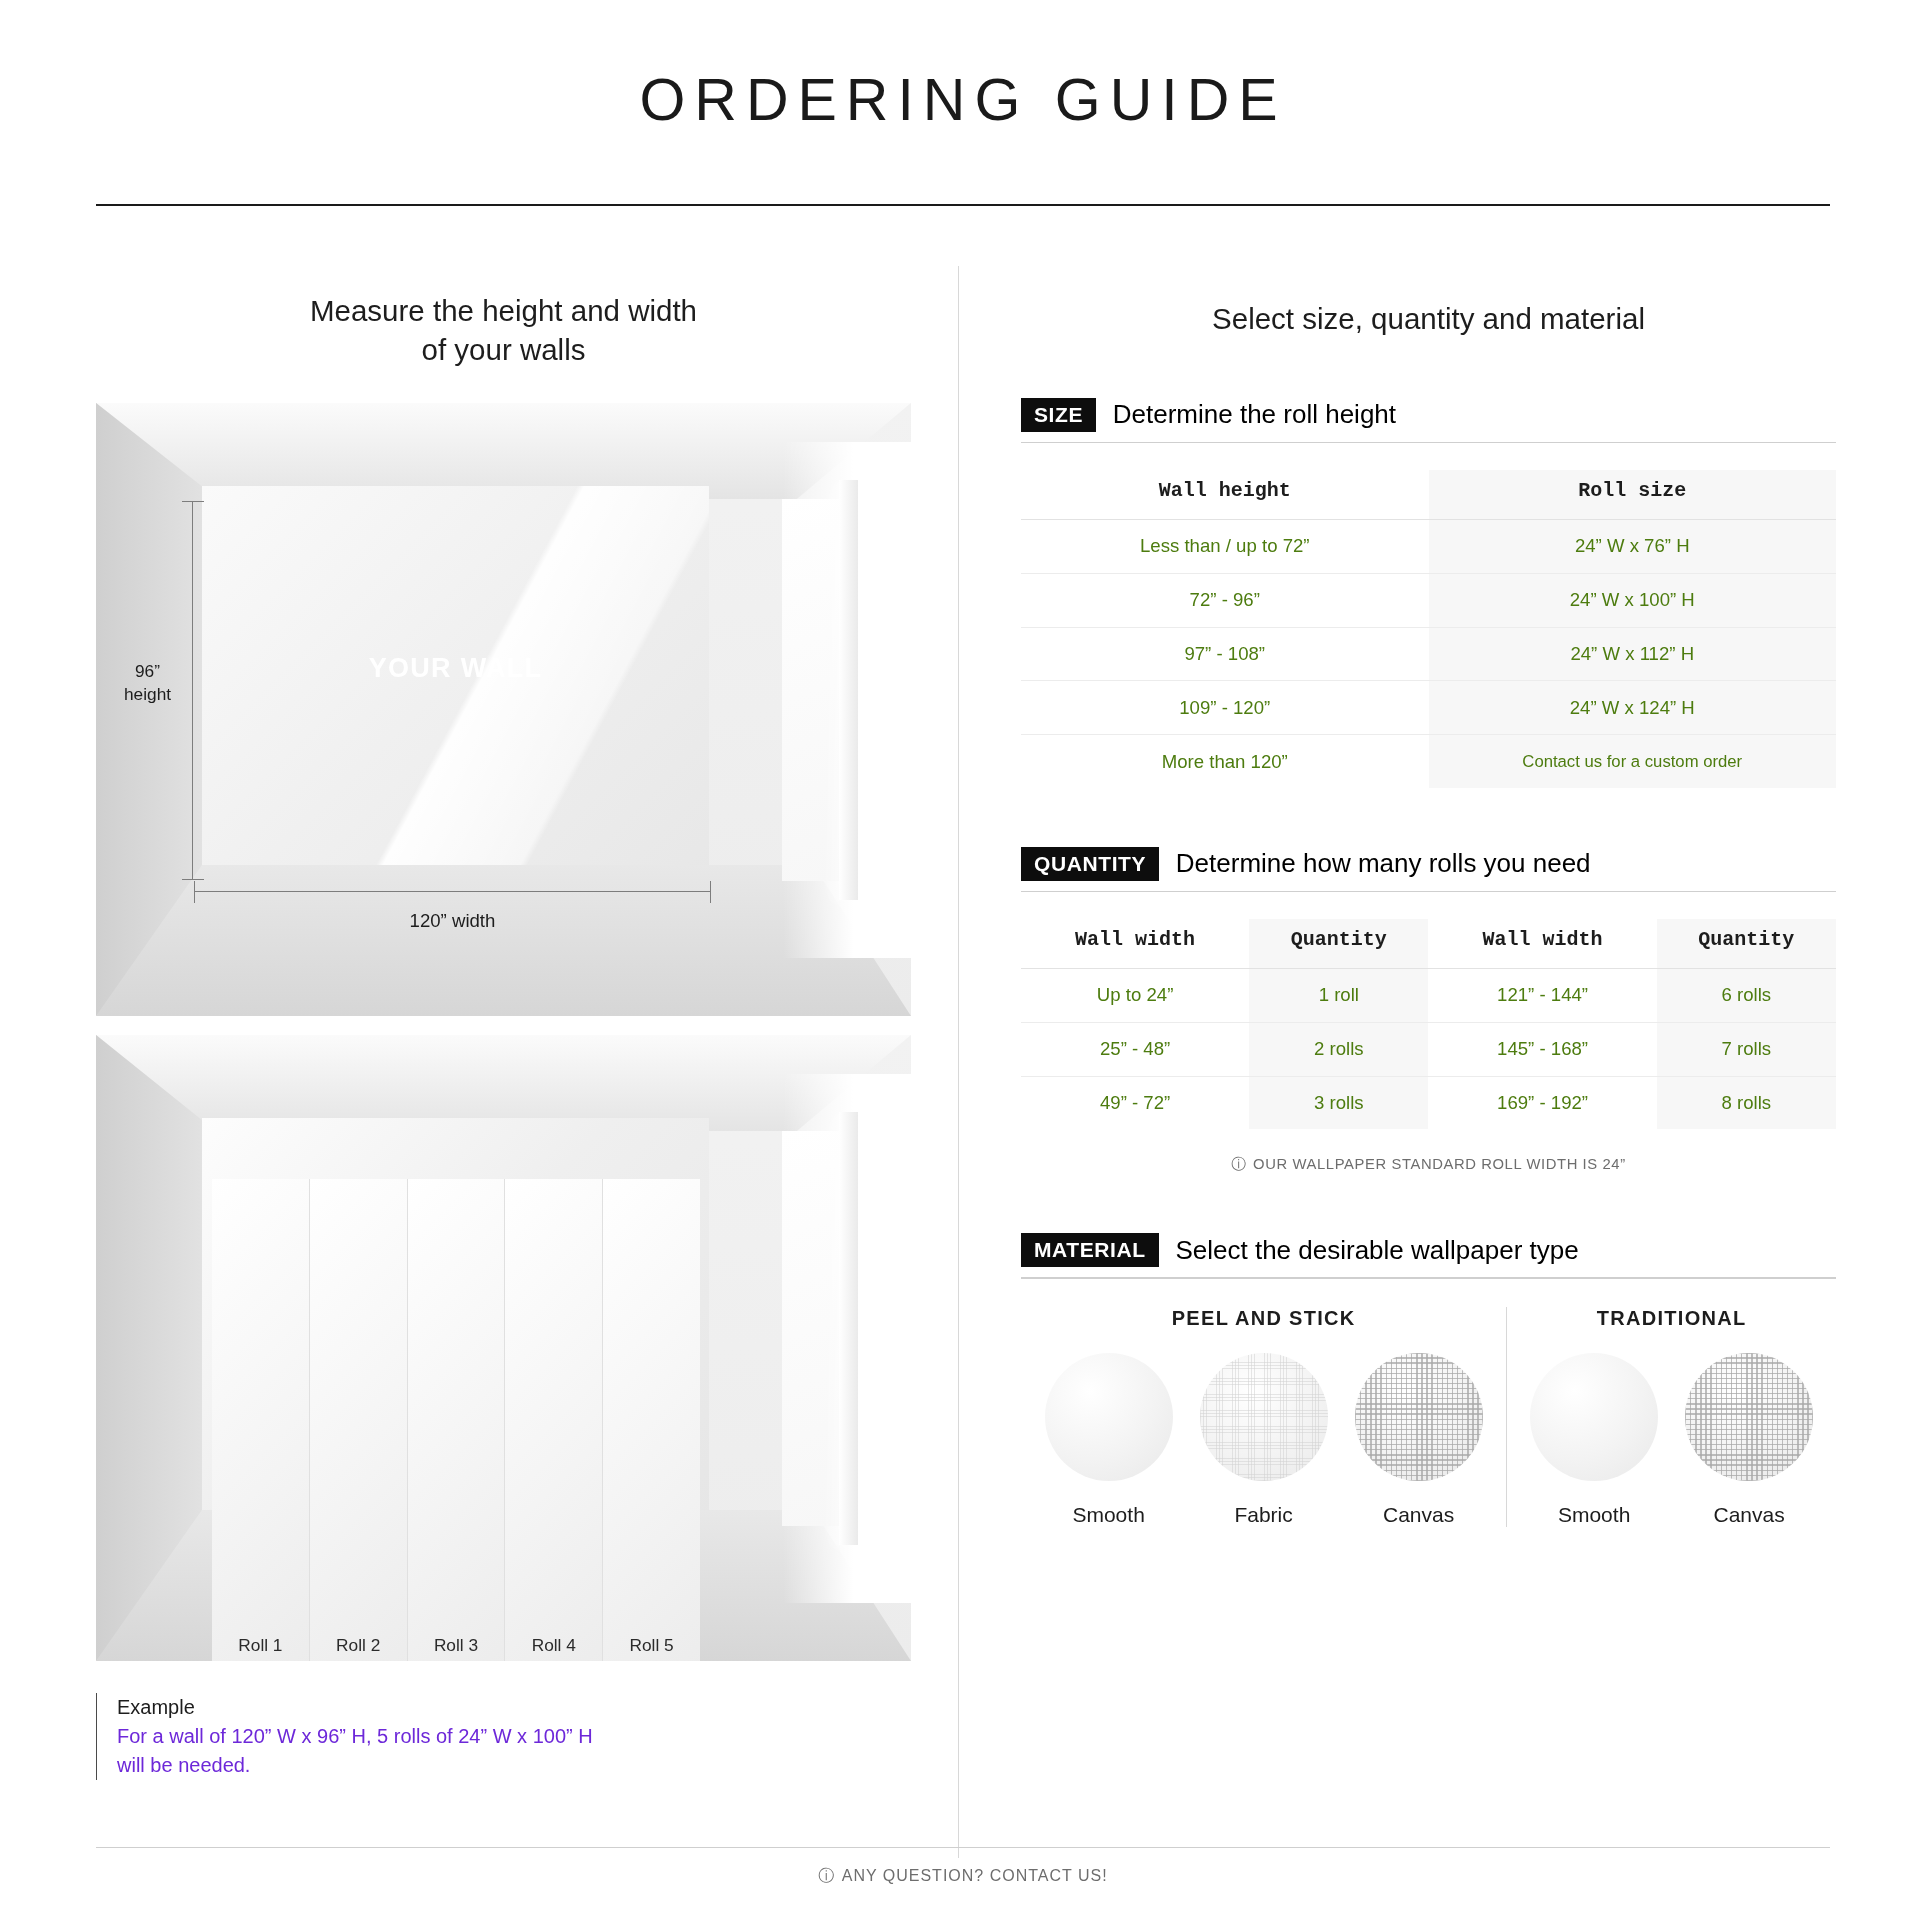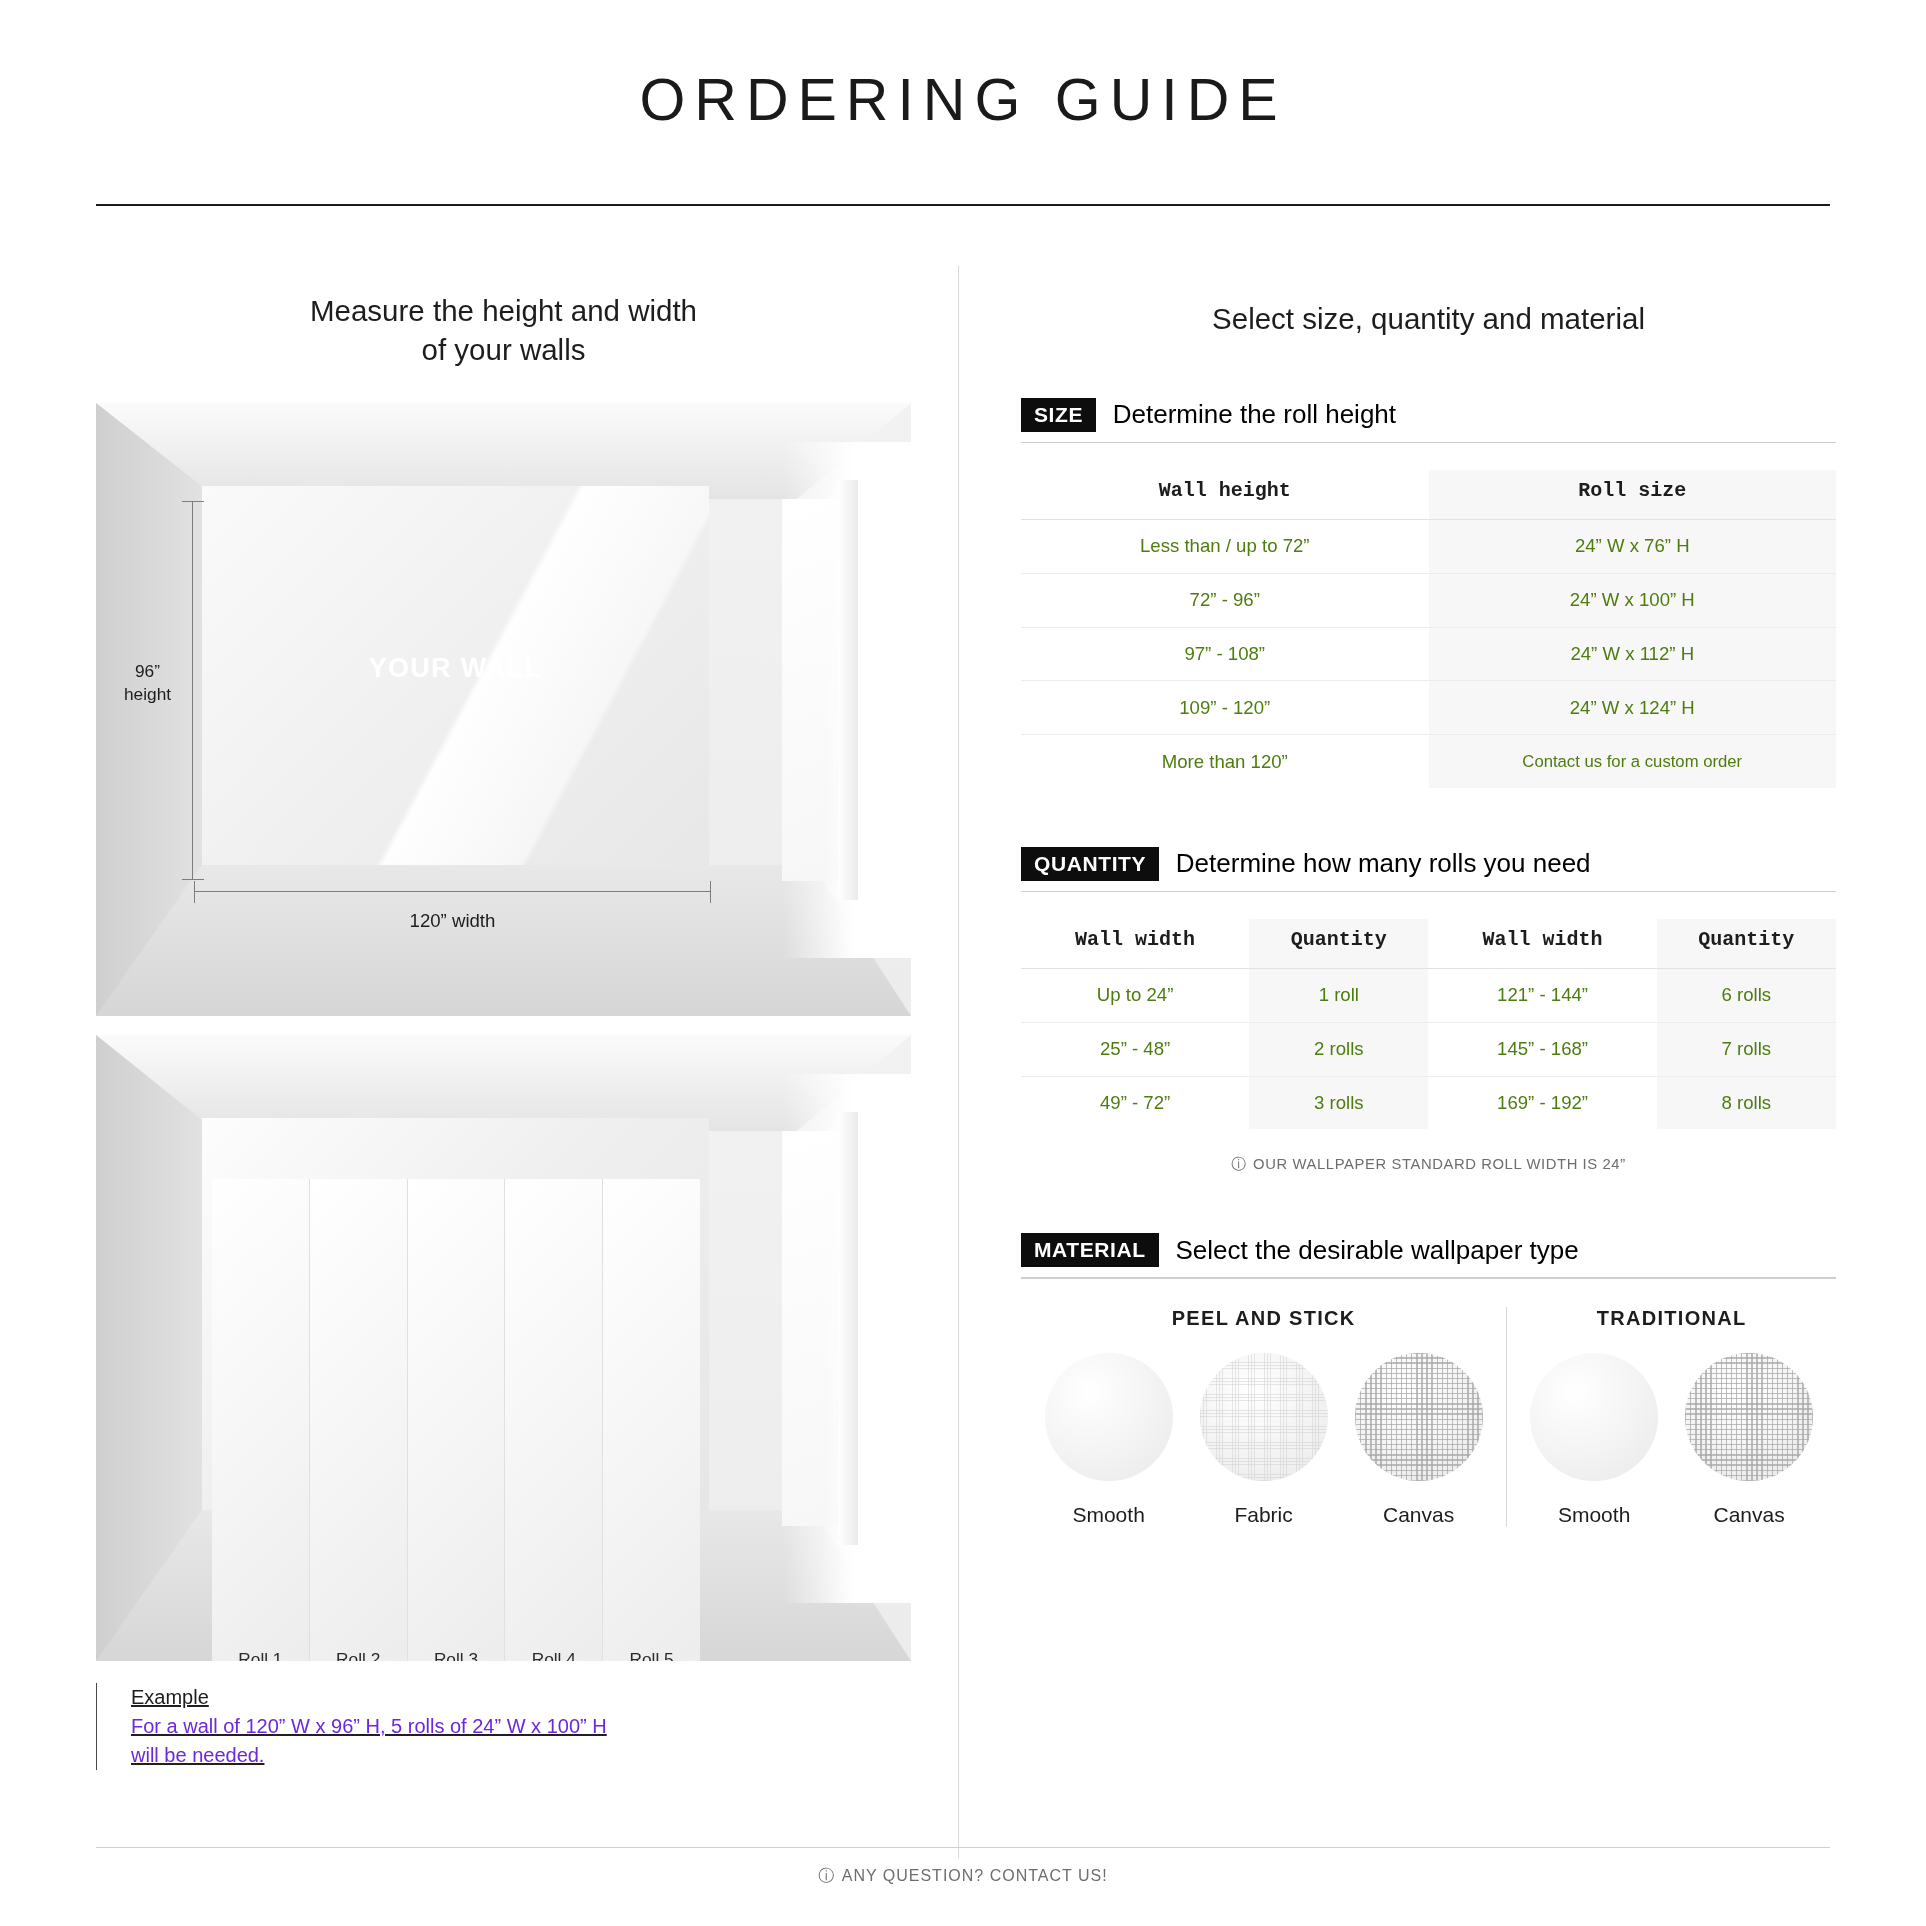--- a/index.html
+++ b/index.html
@@ -231,34 +231,33 @@
   }
   .roll {
     flex: 1;
     background: linear-gradient(135deg,#ffffff 0%, #f4f4f4 60%, #ececec 100%);
     border-right: 0.6px solid #e0e0e0;
     position: relative;
   }
   .roll:last-child { border-right: none; }
   .roll-label {
     position: absolute;
-    bottom: 3px;
+    bottom: 17px;
     left: 0; right: 0;
     text-align: center;
     font-size: 17.3px;
     color: #2b2b2b;
   }
 
   
   .example {
     position: relative;
-    margin-top: 22px;
-    padding-left: 34px;
+    margin-top: 32px;
+    padding-left: 20px;
     border-left: 1.9px solid #4a4a4a;
-    text-decoration: underline;
   }
   .example-title {
     font-size: 20px;
     line-height: 1.45;
     color: #1d1d1d;
   }
   .example-text {
     font-size: 20px;
     line-height: 1.45;
     color: #6d28d9;

